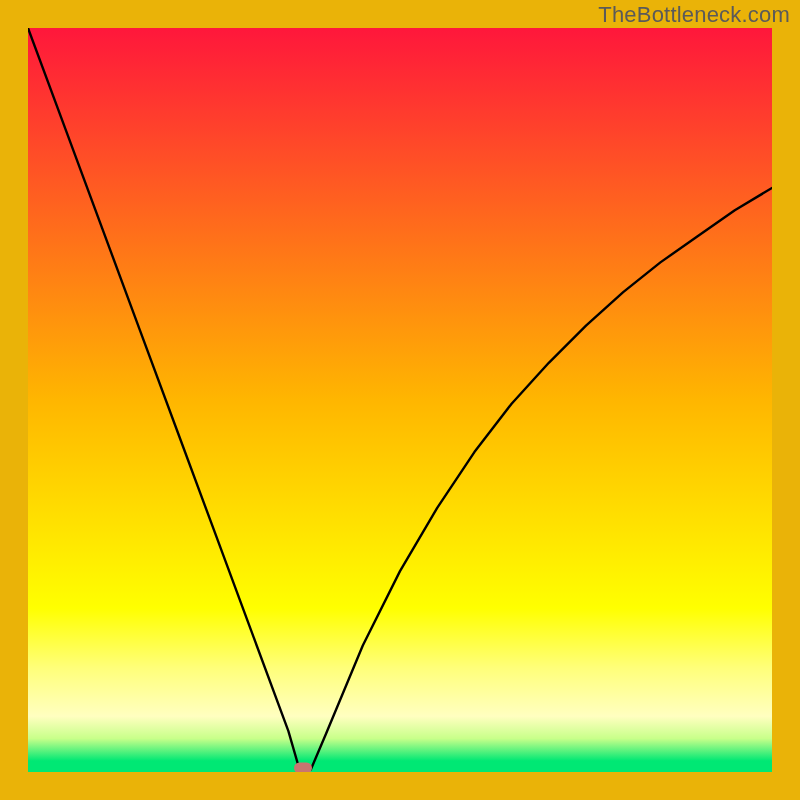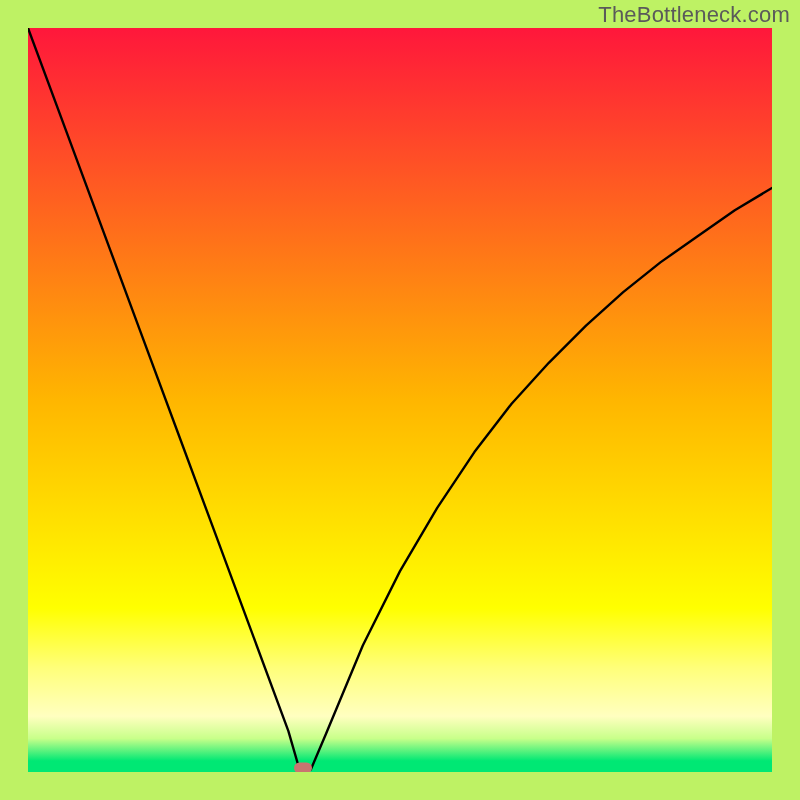--- a/index.html
+++ b/index.html
@@ -7,21 +7,21 @@
     padding: 0;
     width: 800px;
     height: 800px;
     overflow: hidden;
     background: #000;
     font-family: Arial, Helvetica, sans-serif;
   }
   .frame {
     position: absolute;
     inset: 0;
-    background: #bef264;
+    background: #eab308;
     padding-left: 16px;
   }
   .watermark {
     position: absolute;
     top: 2px;
     right: 10px;
     color: #5a5a5a;
     font-size: 22px;
     font-weight: 500;
     letter-spacing: 0.2px;

